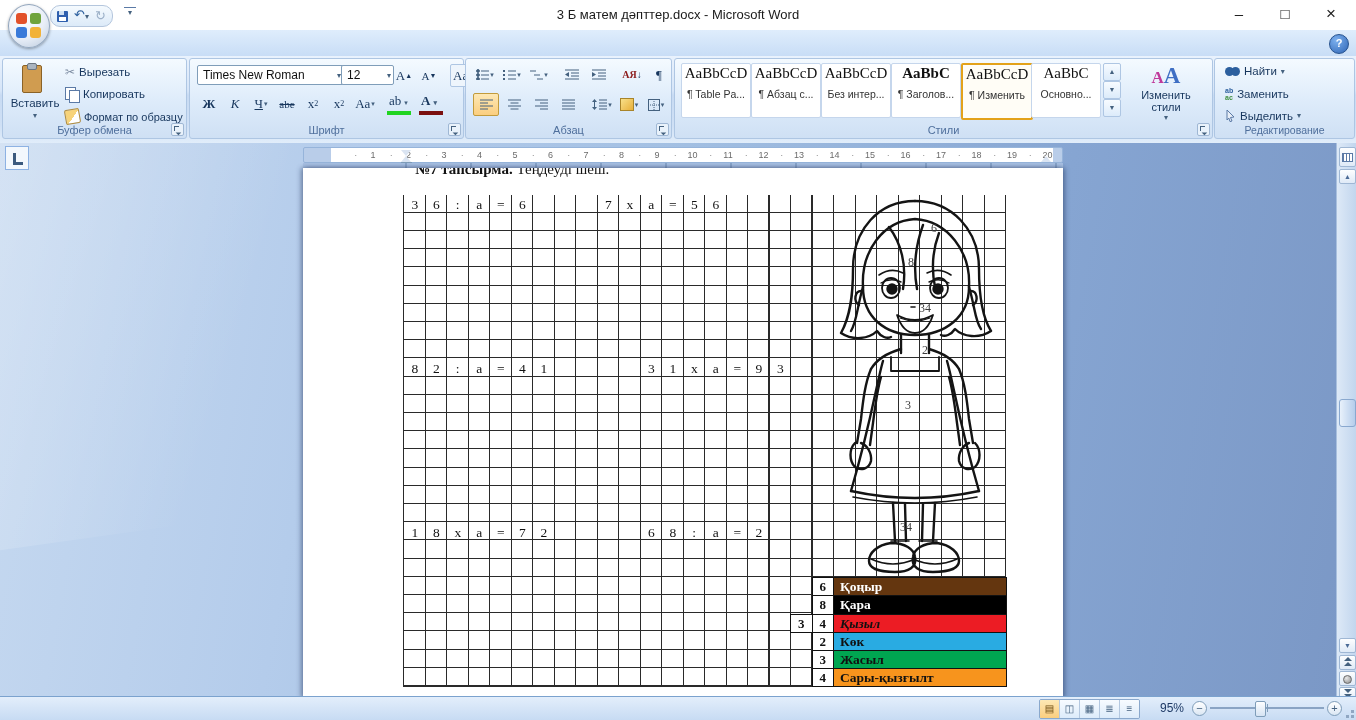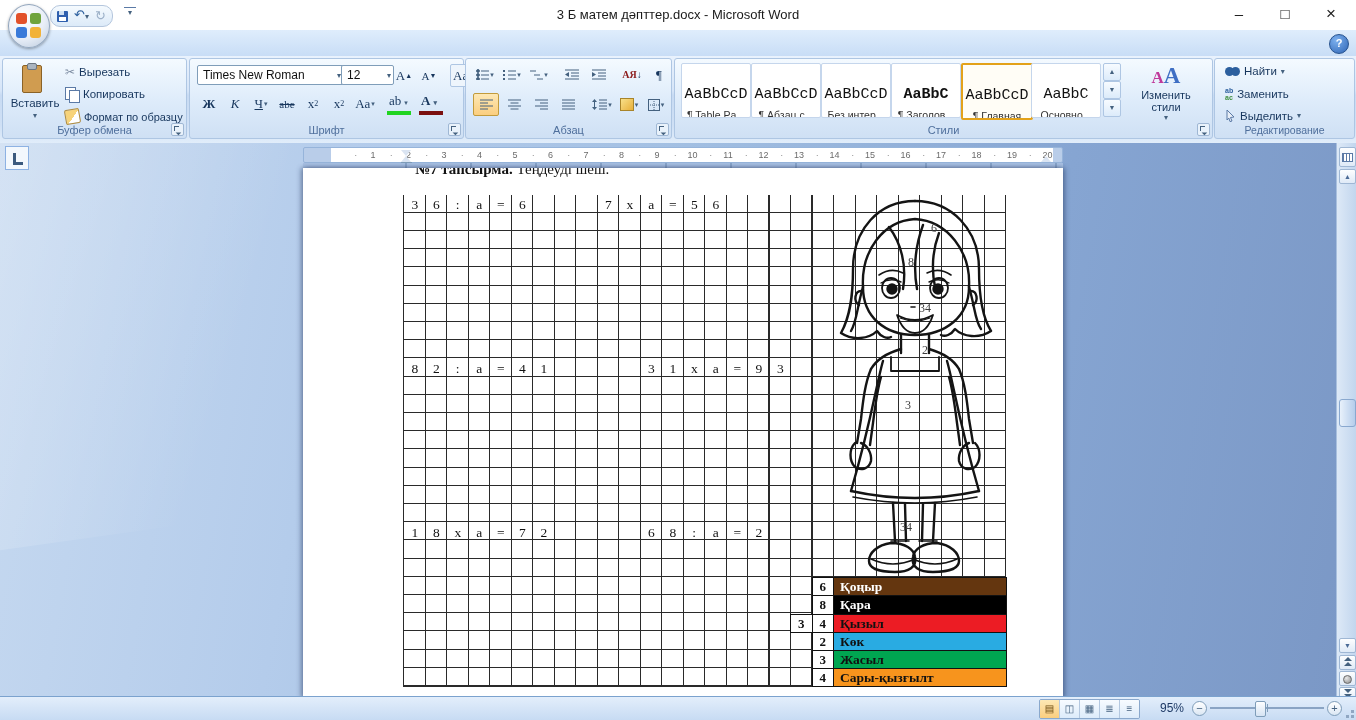--- a/index.html
+++ b/index.html
@@ -86,22 +86,22 @@
   .icon-pages i{position:absolute;width:9px;height:11px;background:#fff;border:1px solid #5b7aa6;}
   .icon-pages i:nth-child(1){left:0;top:0;}
   .icon-pages i:nth-child(2){left:4px;top:3px;}
   .icon-brush{width:13px;height:13px;background:linear-gradient(135deg,#f7d37a 0 55%,#fff 55%);
        border:1px solid #b08a3a;border-radius:2px;transform:rotate(-10deg);}
 
   
   .stylecard{position:absolute;top:4px;width:68px;height:53px;background:#fff;
        border:1px solid #c5d6ec;border-radius:2px;text-align:center;overflow:hidden;}
   .stylecard.selected{border:2px solid #e3a21a;background:#fffdf6;}
-  .stylecard .sample{display:block;font-family:Liberation Mono, monospace;font-size:15px;color:#111;
-       margin-top:22px;white-space:nowrap;}
+  .stylecard .sample{display:block;font-family:Liberation Serif, serif;font-size:15px;color:#111;
+       margin-top:1px;white-space:nowrap;}
   .stylecard .sname{display:block;font-size:10.5px;color:#333;margin-top:6px;white-space:nowrap;}
   .gsbtn{position:absolute;left:0;width:16px;height:16px;border:1px solid #aec6e3;border-radius:2px;
        background:linear-gradient(#f7fbff,#dcebfa);font-size:7px;color:#44617f;text-align:center;line-height:15px;}
   .bigAA{font-family:"Liberation Serif",serif;font-weight:bold;}
   .bigAA .a1{font-size:17px;color:#c0399b;}
   .bigAA .a2{font-size:23px;color:#3f6fc4;}
 
   
   .icon-binoc{position:relative;width:15px;height:11px;}
   .icon-binoc i{position:absolute;top:1px;width:9px;height:9px;border-radius:50%;background:#2c5f9e;}
@@ -465,21 +465,21 @@
           <div class="stylecard" style="left: 146px;">
             <span class="sample">AaBbCcD</span>
             <span class="sname">Без интер...</span>
           </div>
           <div class="stylecard" style="left: 216px;">
             <span class="sample" style="font-weight: bold;">AaBbC</span>
             <span class="sname">¶ Заголов...</span>
           </div>
           <div class="stylecard selected" style="left: 286px;">
             <span class="sample">AaBbCcD</span>
-            <span class="sname">¶ Главная</span>
+            <span class="sname">¶ Изменить</span>
           </div>
           <div class="stylecard" style="left: 356px;">
             <span class="sample">AaBbC</span>
             <span class="sname">Основно...</span>
           </div>
         </div>
       <div class="gsbtn" style="left:428px;top:4px">▲</div>
       <div class="gsbtn" style="left:428px;top:22px">▼</div>
       <div class="gsbtn" style="left:428px;top:40px">▼</div>
       <div style="position:absolute;left:452px;top:4px;width:78px;text-align:center">
@@ -618,21 +618,21 @@
             <div class="gcell" style="left: 323.5px; top: 328.6px;">=</div>
             <div class="gcell" style="left: 345px; top: 328.6px;">2</div>
           </div>
         <div id="legend-layer">
             <div class="lgnum" style="left: 408.5px; top: 382.2px;">6</div>
             <div class="lgbar" style="left: 430px; top: 382.2px; background: rgb(100, 54, 15); color: rgb(255, 255, 255);">Қоңыр</div>
             <div class="lgnum" style="left: 408.5px; top: 400.4px;">8</div>
             <div class="lgbar" style="left: 430px; top: 400.4px; background: rgb(0, 0, 0); color: rgb(255, 255, 255);">Қара</div>
             <div class="lgnum" style="left: 387px; top: 418.6px;">3</div>
             <div class="lgnum" style="left: 408.5px; top: 418.6px;">4</div>
-            <div class="lgbar" style="left: 430px; top: 418.6px; background: rgb(236, 28, 36); color: rgb(17, 17, 17);">Қызыл</div>
+            <div class="lgbar" style="left: 430px; top: 418.6px; background: rgb(236, 28, 36); color: rgb(17, 17, 17); font-style: italic;">Қызыл</div>
             <div class="lgnum" style="left: 408.5px; top: 436.8px;">2</div>
             <div class="lgbar" style="left: 430px; top: 436.8px; background: rgb(41, 171, 226); color: rgb(17, 17, 17);">Көк</div>
             <div class="lgnum" style="left: 408.5px; top: 455px;">3</div>
             <div class="lgbar" style="left: 430px; top: 455px; background: rgb(0, 166, 81); color: rgb(17, 17, 17);">Жасыл</div>
             <div class="lgnum" style="left: 408.5px; top: 473.2px;">4</div>
             <div class="lgbar" style="left: 430px; top: 473.2px; background: rgb(247, 148, 29); color: rgb(17, 17, 17);">Сары-қызғылт</div>
           </div>
 
         <svg id="girl" width="190" height="385" viewBox="0 0 190 385">
           <g fill="none" stroke="#141414" stroke-width="2.4" stroke-linecap="round" stroke-linejoin="round">

